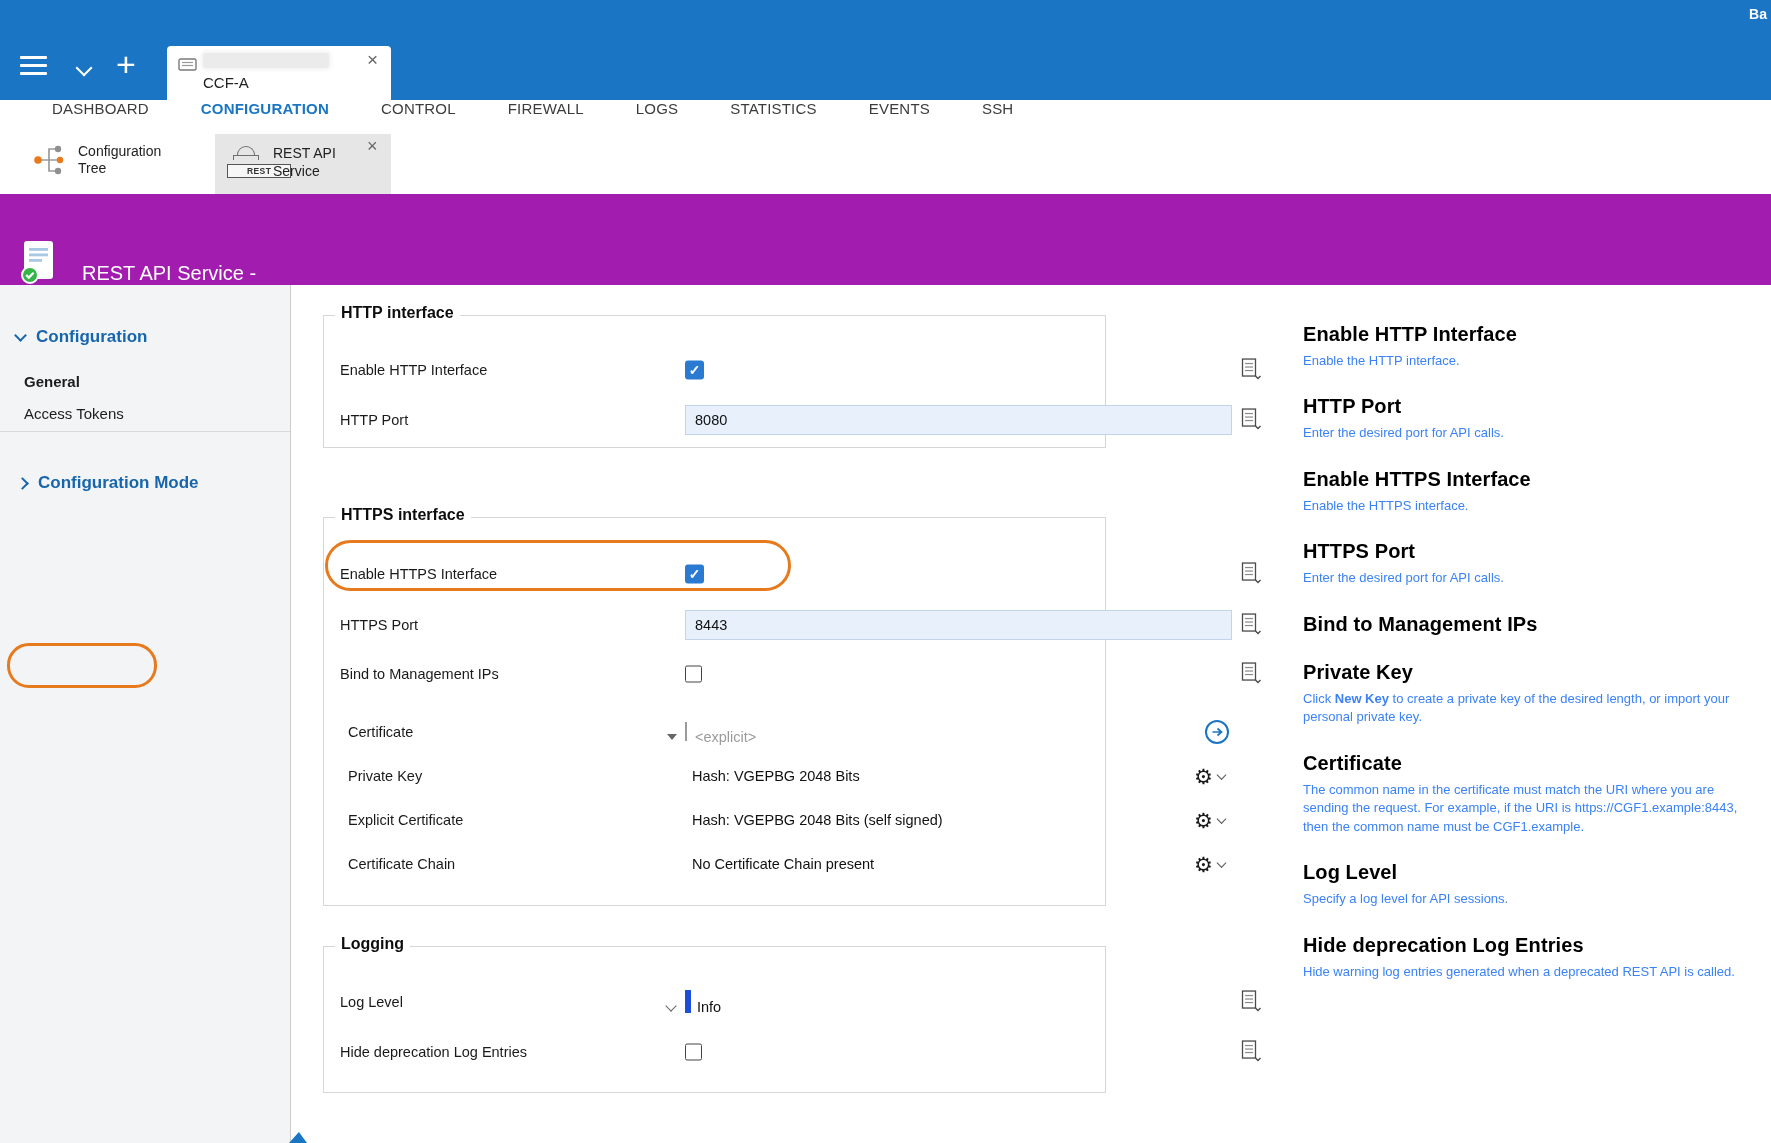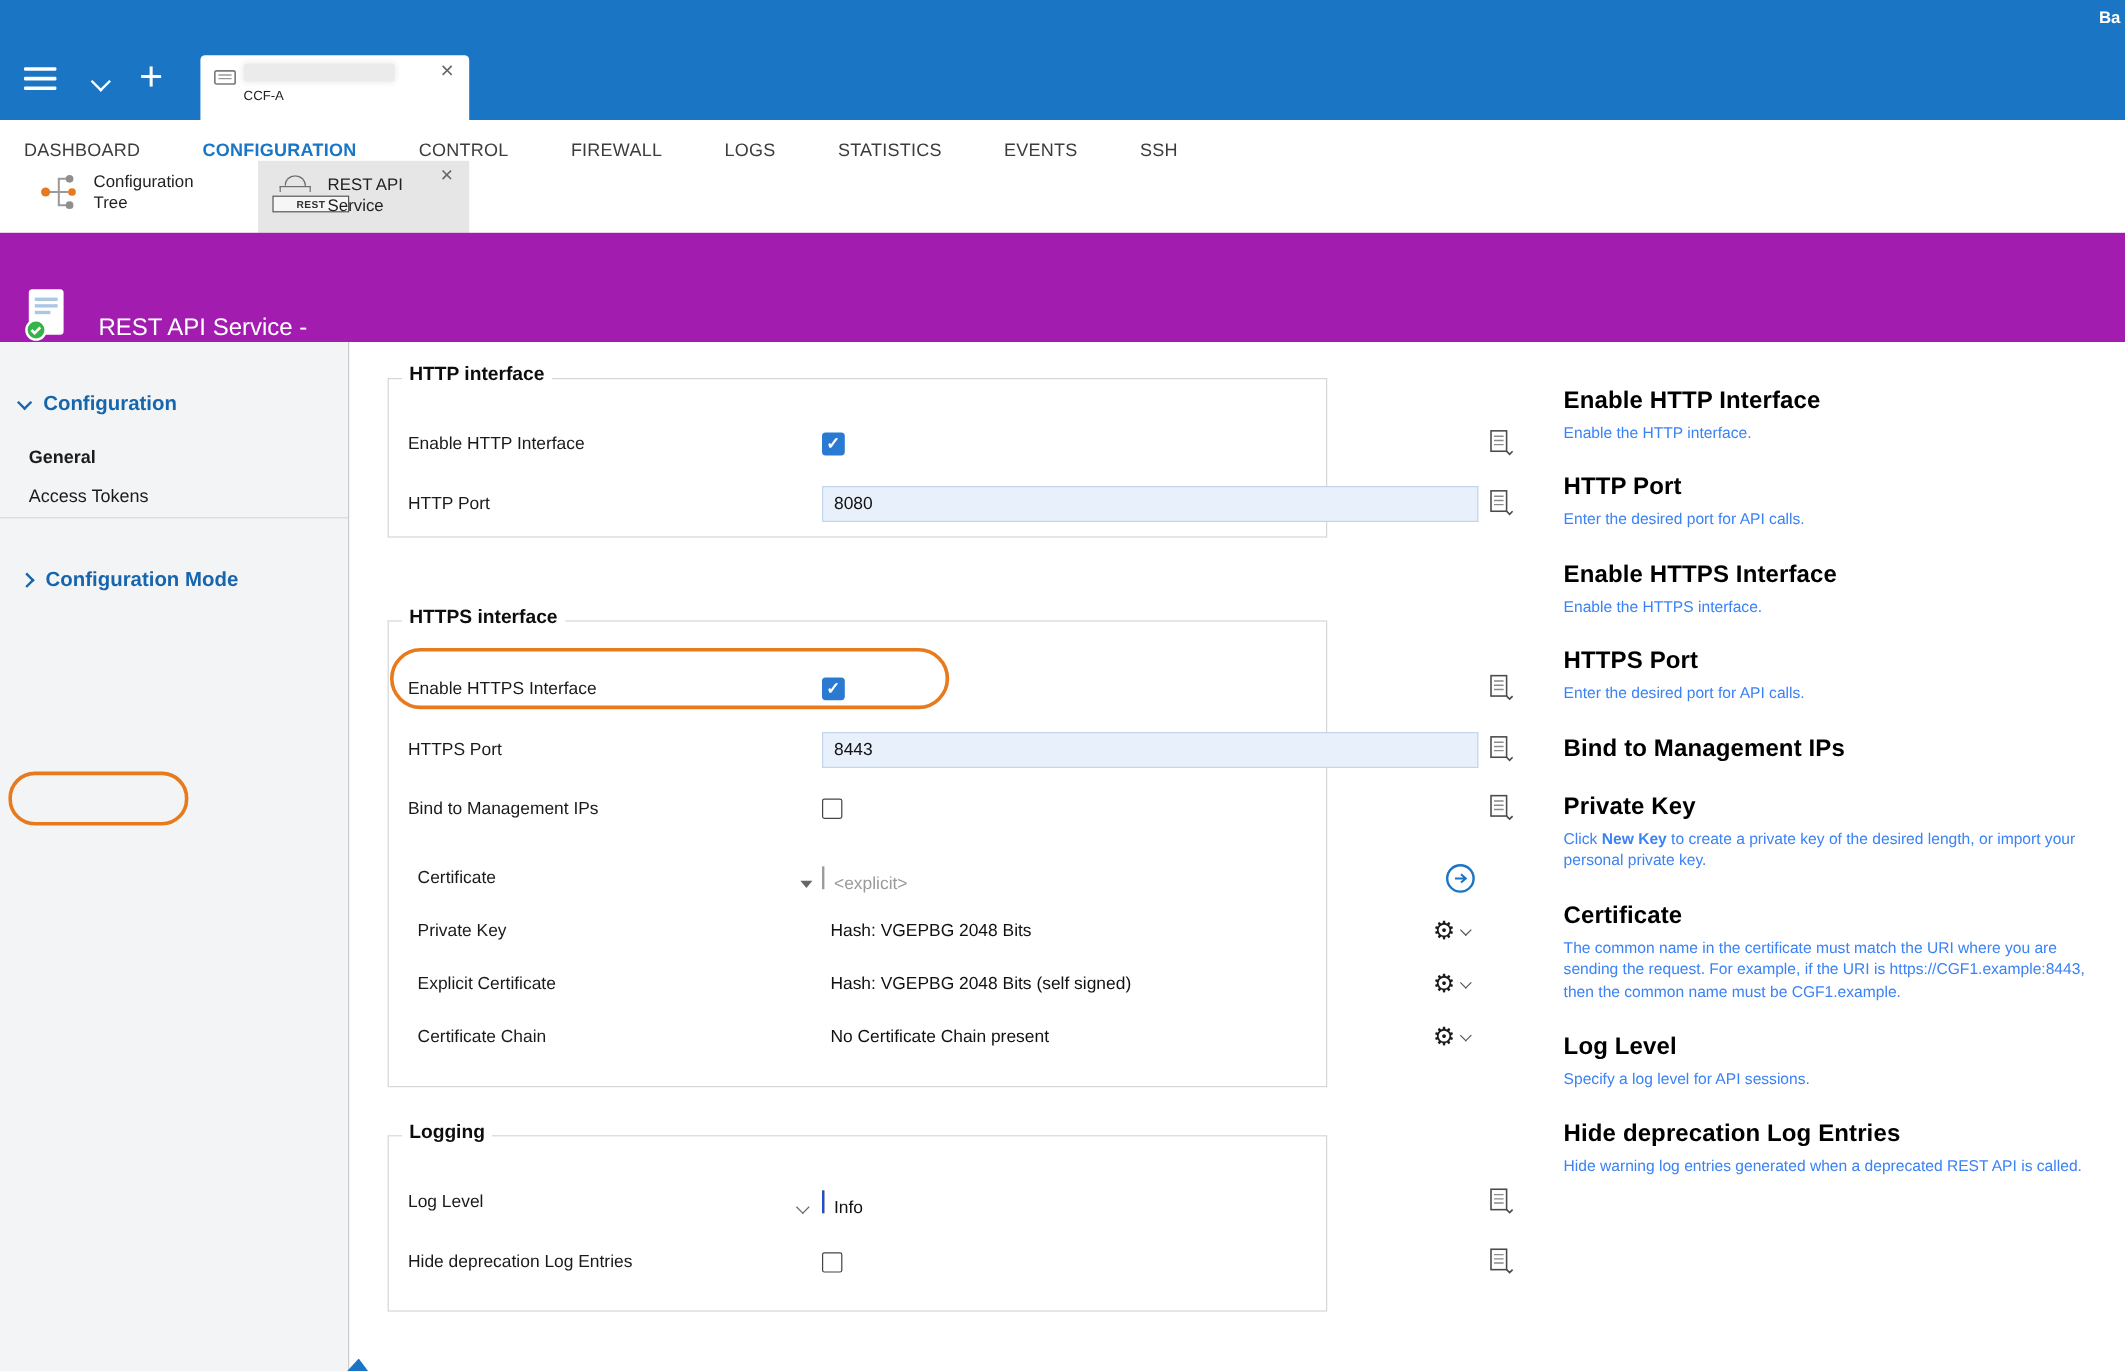--- a/index.html
+++ b/index.html
@@ -16,26 +16,26 @@
   .hamburger { position:absolute; left:20px; top:56px; width:27px; cursor:pointer; }
   .hamburger i { display:block; height:3px; background:#fff; margin-bottom:5px; border-radius:1px; }
   .tb-chev { position:absolute; left:78px; top:62px; width:12px; height:12px;
     border-right:2.4px solid #fff; border-bottom:2.4px solid #fff; transform:rotate(45deg); }
   .tb-plus { position:absolute; left:116px; top:47px; color:#fff; font-size:34px; font-weight:300; line-height:1; }
   .browser-tab { position:absolute; left:167px; top:46px; width:224px; height:54px;
     background:#fff; border-radius:4px 4px 0 0; }
   .tab-ico { position:absolute; left:11px; top:12px; }
   .tab-redacted { position:absolute; left:36px; top:7px; width:126px; height:15px;
     background:#ebebeb; border-radius:3px; box-shadow:0 0 4px 2px #f2f2f2; }
-  .tab-sub { position:absolute; left:36px; top:28px; font-size:11px; color:#222; }
+  .tab-sub { position:absolute; left:36px; top:28px; font-size:15px; color:#222; }
   .tab-close { position:absolute; left:200px; top:4px; font-size:19px; color:#666; line-height:1; }
   .brand { position:absolute; right:4px; top:6px; color:#fff; font-size:14px; font-weight:bold; }
   
   .menubar { position:absolute; left:0; top:100px; right:0; height:34px; background:#fff;
-    display:flex; align-items:flex-end; gap:52px; padding-left:20px; font-size:15px; color:#3c3c3c; }
+    display:flex; align-items:flex-start; gap:52px; padding-left:52px; font-size:15px; color:#3c3c3c; }
   .menubar .mi { letter-spacing:0.2px; cursor:pointer; }
   .menubar .mi.active { color:#1a75c4; font-weight:bold; }
   
   .toolbar { position:absolute; left:0; top:134px; right:0; height:60px; background:#fff; }
   .tool-config-tree { position:absolute; left:30px; top:8px; display:flex; align-items:center; gap:10px; cursor:pointer; }
   .tool-lbl { font-size:14px; color:#222; line-height:1.25; }
   .tool-rest-tab { position:absolute; left:215px; top:0; width:176px; height:60px; background:#e6e6e6; cursor:pointer; }
   .rest-ico { position:absolute; left:12px; top:12px; width:38px; text-align:center; }
   .rest-handle { width:18px; height:9px; border:1.6px solid #6e6e6e; border-bottom:none;
     border-radius:9px 9px 0 0; margin:0 auto; }
@@ -73,21 +73,21 @@
   .cb.checked { background:#2a7ad2; color:#fff; font-size:14px; font-weight:bold;
     text-align:center; line-height:19px; }
   .cb.checked::after { content:"\2713"; }
   .cb.unchecked { width:17px; height:17px; background:#fff; border:1.7px solid #444; border-radius:2px; }
   .txt { width:547px; height:30px; background:#e8f1fb; border:1px solid #c3d5ea;
     font-size:14.5px; padding:0 9px; color:#111; font-family:"Liberation Sans",sans-serif; }
   .combo { width:510px; height:30px; background:#fff; border:1px solid #9b9b9b; position:relative; cursor:pointer; }
   .combo .ph { position:absolute; left:9px; top:0; line-height:28px; font-size:14.5px; color:#9a9a9a; }
   .combo .tri { position:absolute; right:9px; top:11px; width:0; height:0;
     border-left:5px solid transparent; border-right:5px solid transparent; border-top:6px solid #666; }
-  .select { width:547px; height:30px; background:#eab308; border:1px solid #1d4ed8; position:relative; cursor:pointer; }
+  .select { width:547px; height:30px; background:#eab308; border:3px solid #1d4ed8; position:relative; cursor:pointer; }
   .select .sv { position:absolute; left:9px; top:0; line-height:28px; font-size:14.5px; color:#111; }
   .select .sch { position:absolute; right:13px; top:9px; width:8px; height:8px;
     border-right:1.7px solid #666; border-bottom:1.7px solid #666; transform:rotate(45deg); }
   .val { position:absolute; left:368px; top:50%; transform:translateY(-50%); font-size:14.5px; color:#111; }
   .clip { position:absolute; left:917px; top:50%; transform:translateY(-54%); cursor:pointer; }
   .gear-wrap { position:absolute; left:870px; top:50%; transform:translateY(-50%);
     display:flex; align-items:center; gap:5px; cursor:pointer; }
   .gear-glyph { font-size:21px; color:#1a1a1a; line-height:1; }
   .gchev { width:7px; height:7px; border-right:1.7px solid #555; border-bottom:1.7px solid #555;
     transform:rotate(45deg); margin-top:-3px; }

